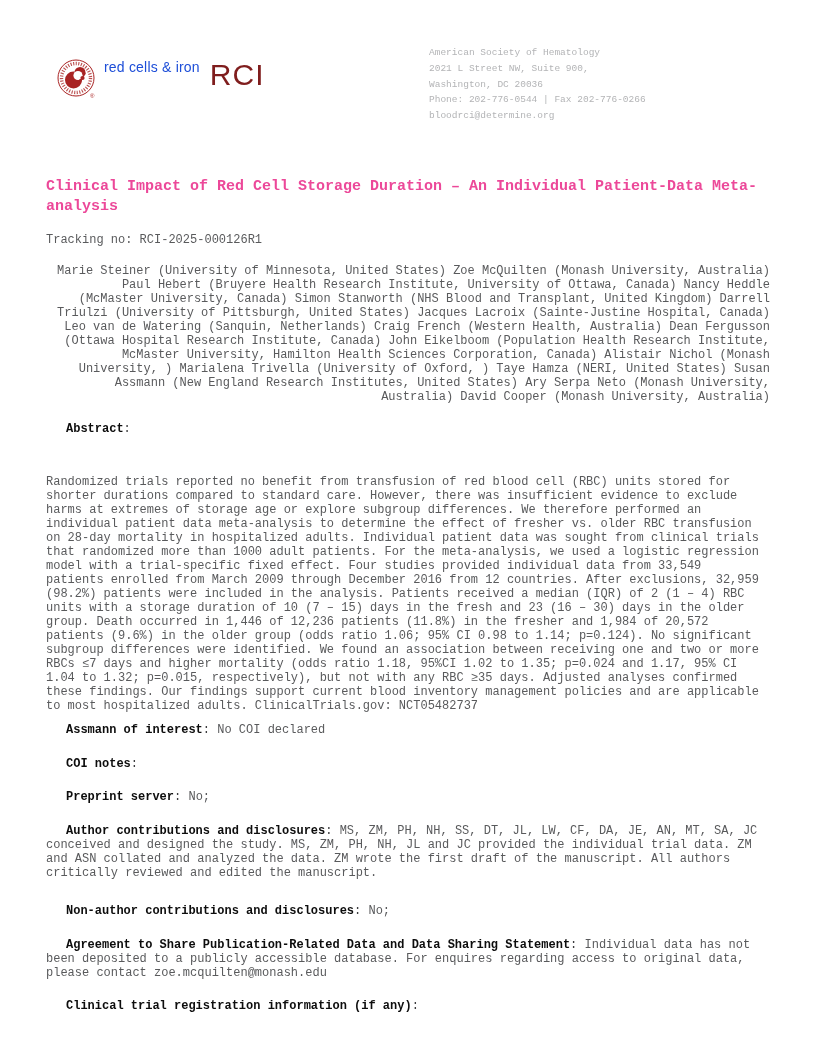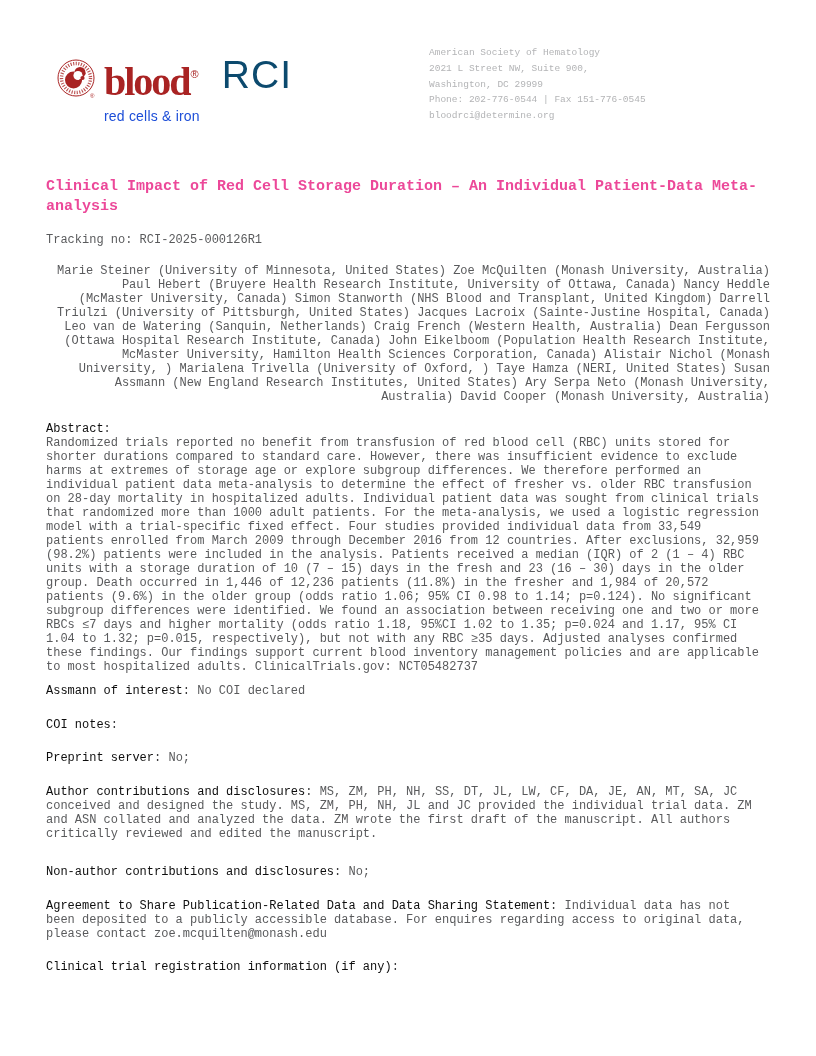--- a/index.html
+++ b/index.html
@@ -17,37 +17,37 @@
   .seal { width: 40px; height: 40px; margin-top: 1px; flex: 0 0 auto; }
   .blood-col { margin-left: 7px; }
   .blood-line { line-height: 32px; white-space: nowrap; }
   .blood {
     font-family: "Liberation Serif", "DejaVu Serif", serif;
     font-weight: bold; font-size: 40px; letter-spacing: -2px; color: #a92323;
   }
   .reg { font-family: "Liberation Sans", sans-serif; font-size: 11px; color: #a92323; vertical-align: 17px; margin-left: 1px; }
   .tagline { font-family: "Liberation Sans", sans-serif; font-size: 14px; color: #1d4ed8; margin-top: 1px; letter-spacing: 0.2px; }
   .rci {
-    font-family: "Liberation Sans", sans-serif; font-size: 39px; line-height: 33px;
-    color: #0c4a6e; letter-spacing: 1px; margin-left: 22px;
+    font-family: "Liberation Sans", sans-serif; font-size: 30px; line-height: 33px;
+    color: #7f1d1d; letter-spacing: 1px; margin-left: 10px;
   }
   .address { position: absolute; left: 383px; top: 1px; font-size: 9.5px; line-height: 15.8px; color: #b3b4b6; }
 
   
   .title {
     font-size: 15px; font-weight: bold; color: #ec4899;
     line-height: 20px; margin: 0 0 16px 0; white-space: pre-line;
   }
   .tracking { font-size: 12px; color: #595a5c; line-height: 14px; margin: 0 0 17px 0; }
   .authors  { font-size: 12px; color: #595a5c; line-height: 14px; margin: 0 0 18px 0; white-space: pre-line; text-align: right; }
 
   .sec { font-size: 12px; color: #595a5c; line-height: 14px; margin: 0 0 20px 0; }
-  .sec .lbl { font-weight: normal; color: #0d0d0d; }
+  .sec .lbl { font-weight: bold; color: #0d0d0d; margin-left: 20px; }
   .sec .colon { color: #3d3d3f; }
-  .sec .val { white-space: pre-line; }
+  .sec .val { white-space: pre-line; margin-top: 39px; }
   .sec-abstract { margin-bottom: 10px; }
   .sec-abstract .val { display: block; }
   .mb19 { margin-bottom: 19px; }
   .mb24 { margin-bottom: 24px; }
   .mb0  { margin-bottom: 0; }
 </style>
 </head>
 <body>
 
 <div class="page">
@@ -59,32 +59,29 @@
         <circle cx="19" cy="19" r="14.5" fill="none" stroke="#a92323" stroke-width="3.4" stroke-dasharray="1.1 1.5" opacity="0.8"></circle>
         <circle cx="16.5" cy="21" r="8.5" fill="#a92323"></circle>
         <circle cx="23" cy="13.5" r="5.5" fill="#a92323"></circle>
         <circle cx="21" cy="16.5" r="4.6" fill="#ffffff"></circle>
         <circle cx="25.5" cy="19" r="2.1" fill="#a92323"></circle>
         <circle cx="27" cy="14.5" r="1.6" fill="#a92323"></circle>
         <circle cx="23.5" cy="21.5" r="1.4" fill="#a92323"></circle>
         <text x="33" y="39" font-size="6" fill="#a92323" font-family="Liberation Sans, sans-serif">®</text>
       </svg>
       <div class="blood-col">
-        <div class="blood-line">
-          <span class="blood">blood</span><span class="reg">®</span>
-        </div>
         <div class="tagline">red cells &amp; iron</div>
       </div>
       <div class="rci">RCI</div>
     </div>
     <div class="address">
       <div>American Society of Hematology</div>
       <div>2021 L Street NW, Suite 900,</div>
-      <div>Washington, DC 29999</div>
-      <div>Phone: 202-776-0544 | Fax 151-776-0545</div>
+      <div>Washington, DC 20036</div>
+      <div>Phone: 202-776-0544 | Fax 202-776-0266</div>
       <div>bloodrci@determine.org</div>
     </div>
   </div>
 
   <h1 class="title">Clinical Impact of Red Cell Storage Duration – An Individual Patient-Data Meta-
 analysis</h1>
 
   <p class="tracking">Tracking no: RCI-2025-000126R1</p>
 
   <p class="authors">Marie Steiner (University of Minnesota, United States) Zoe McQuilten (Monash University, Australia)

